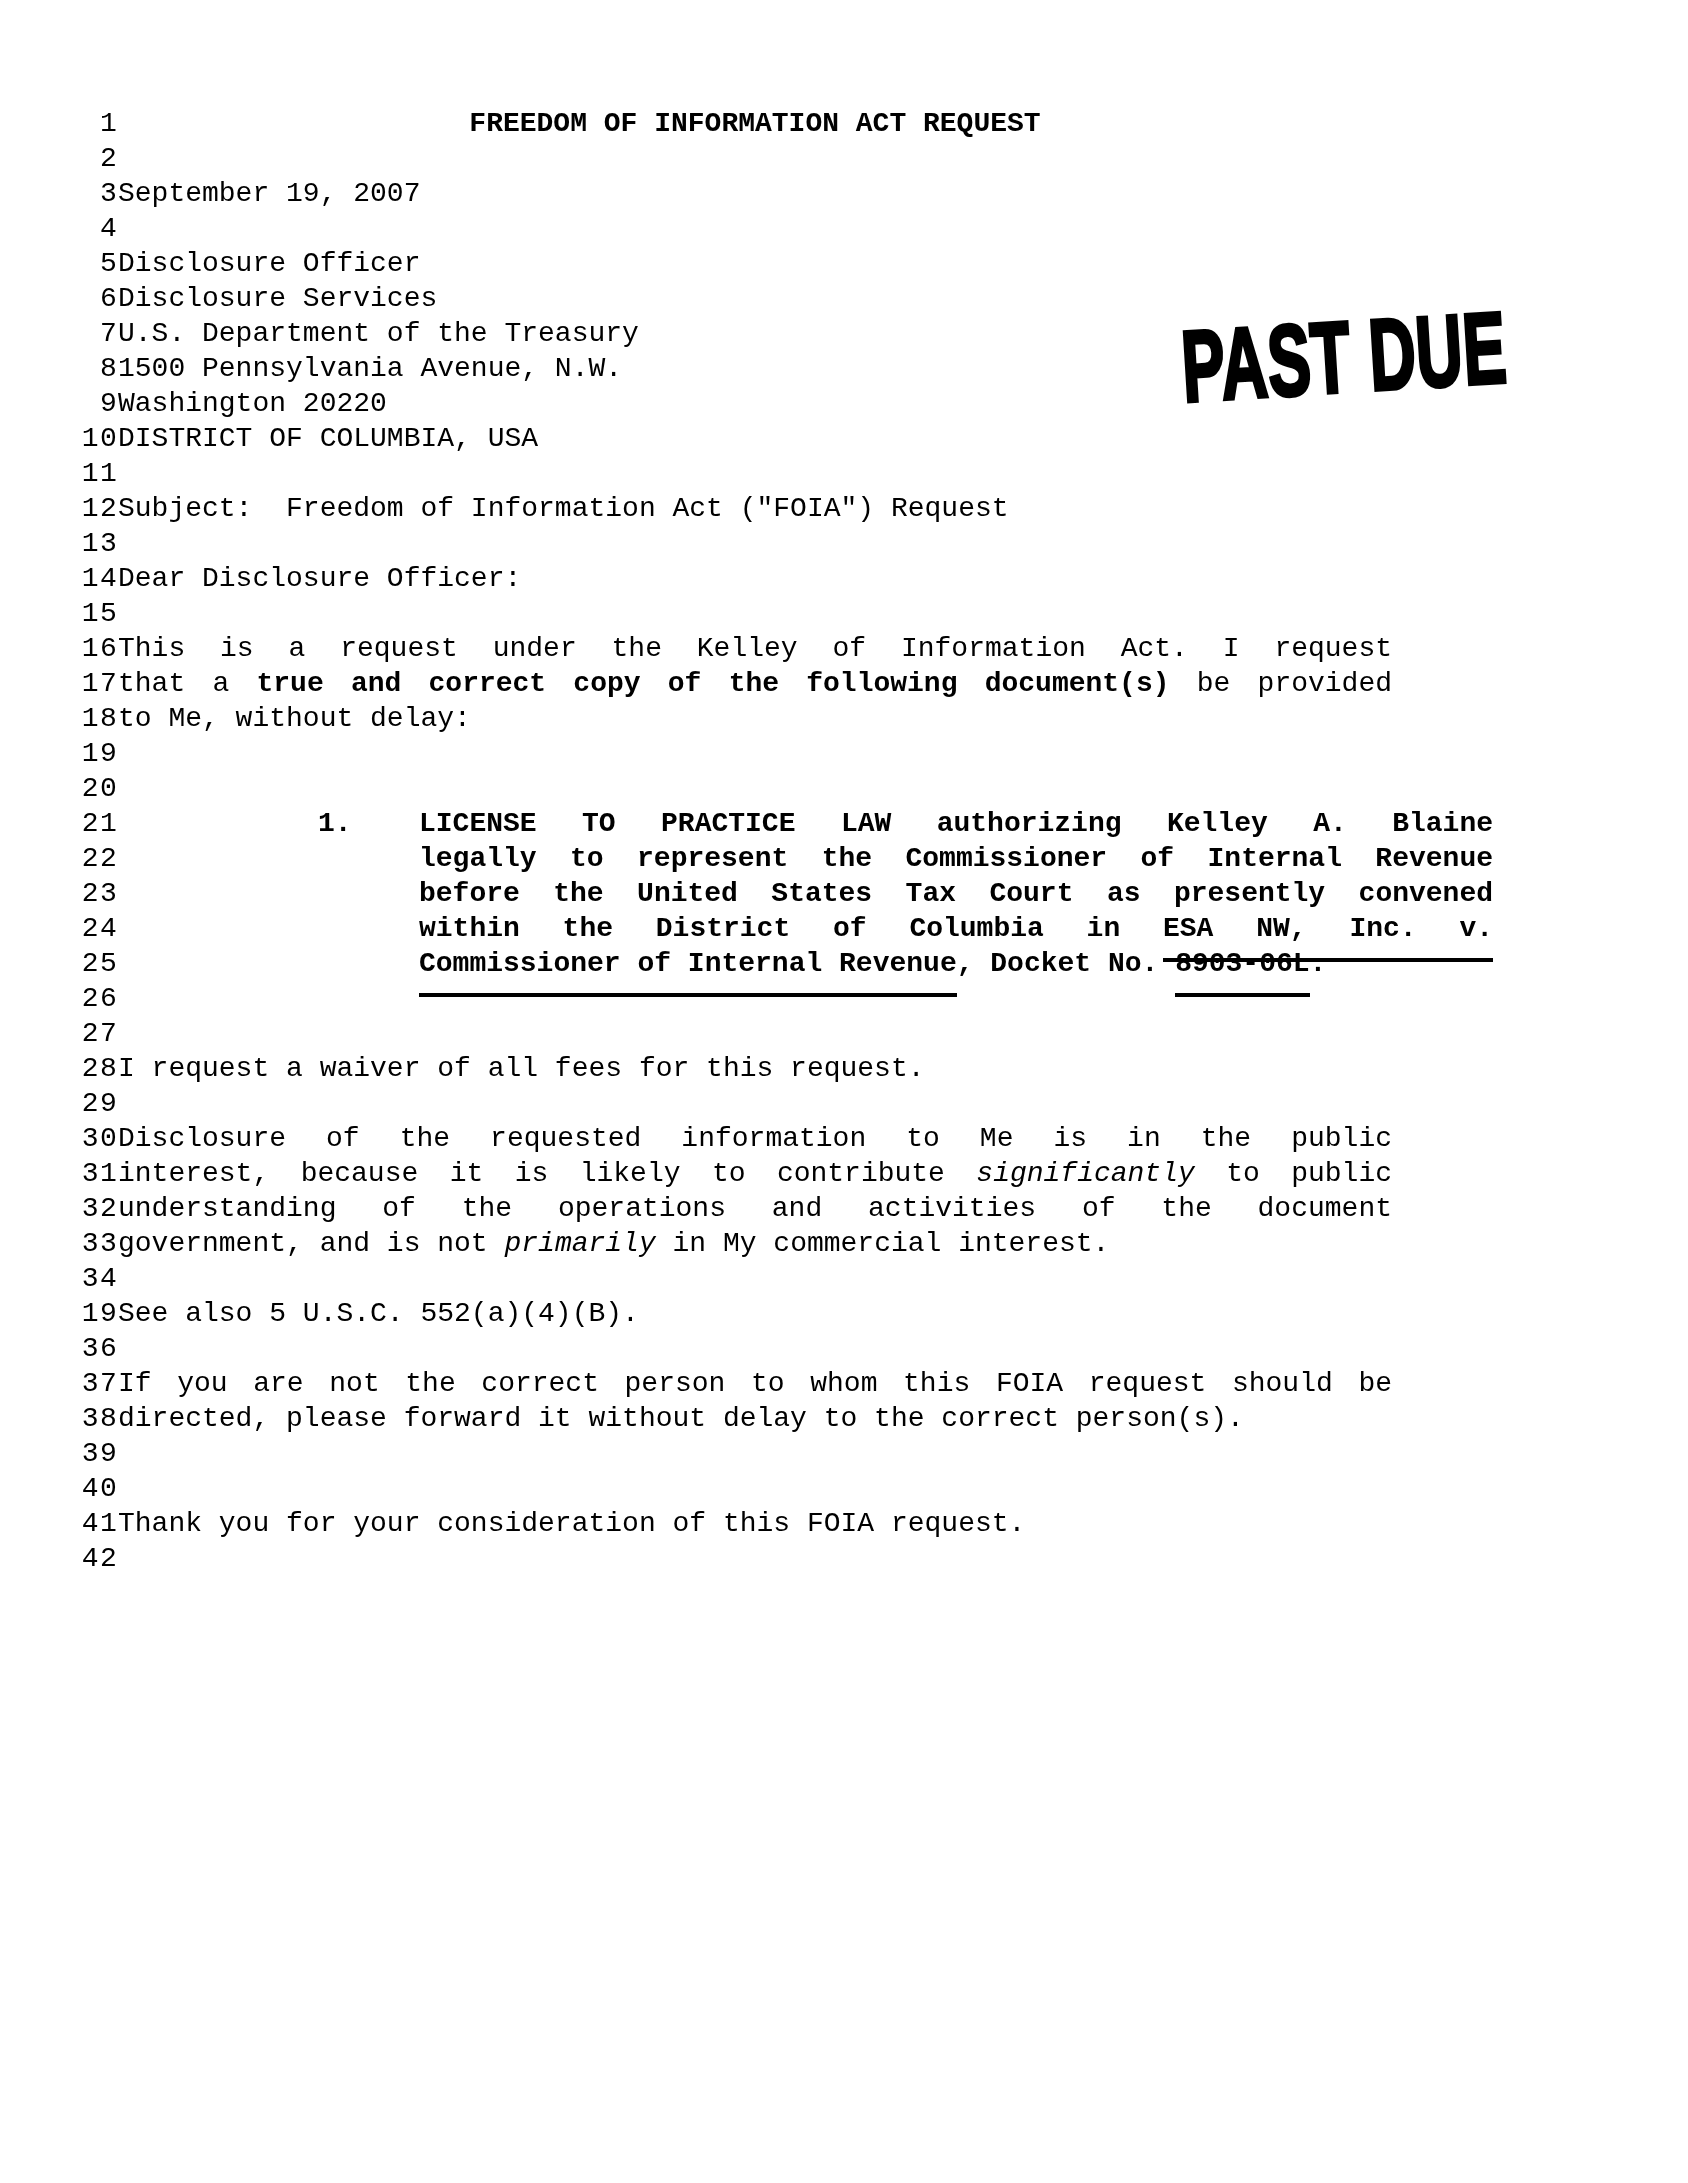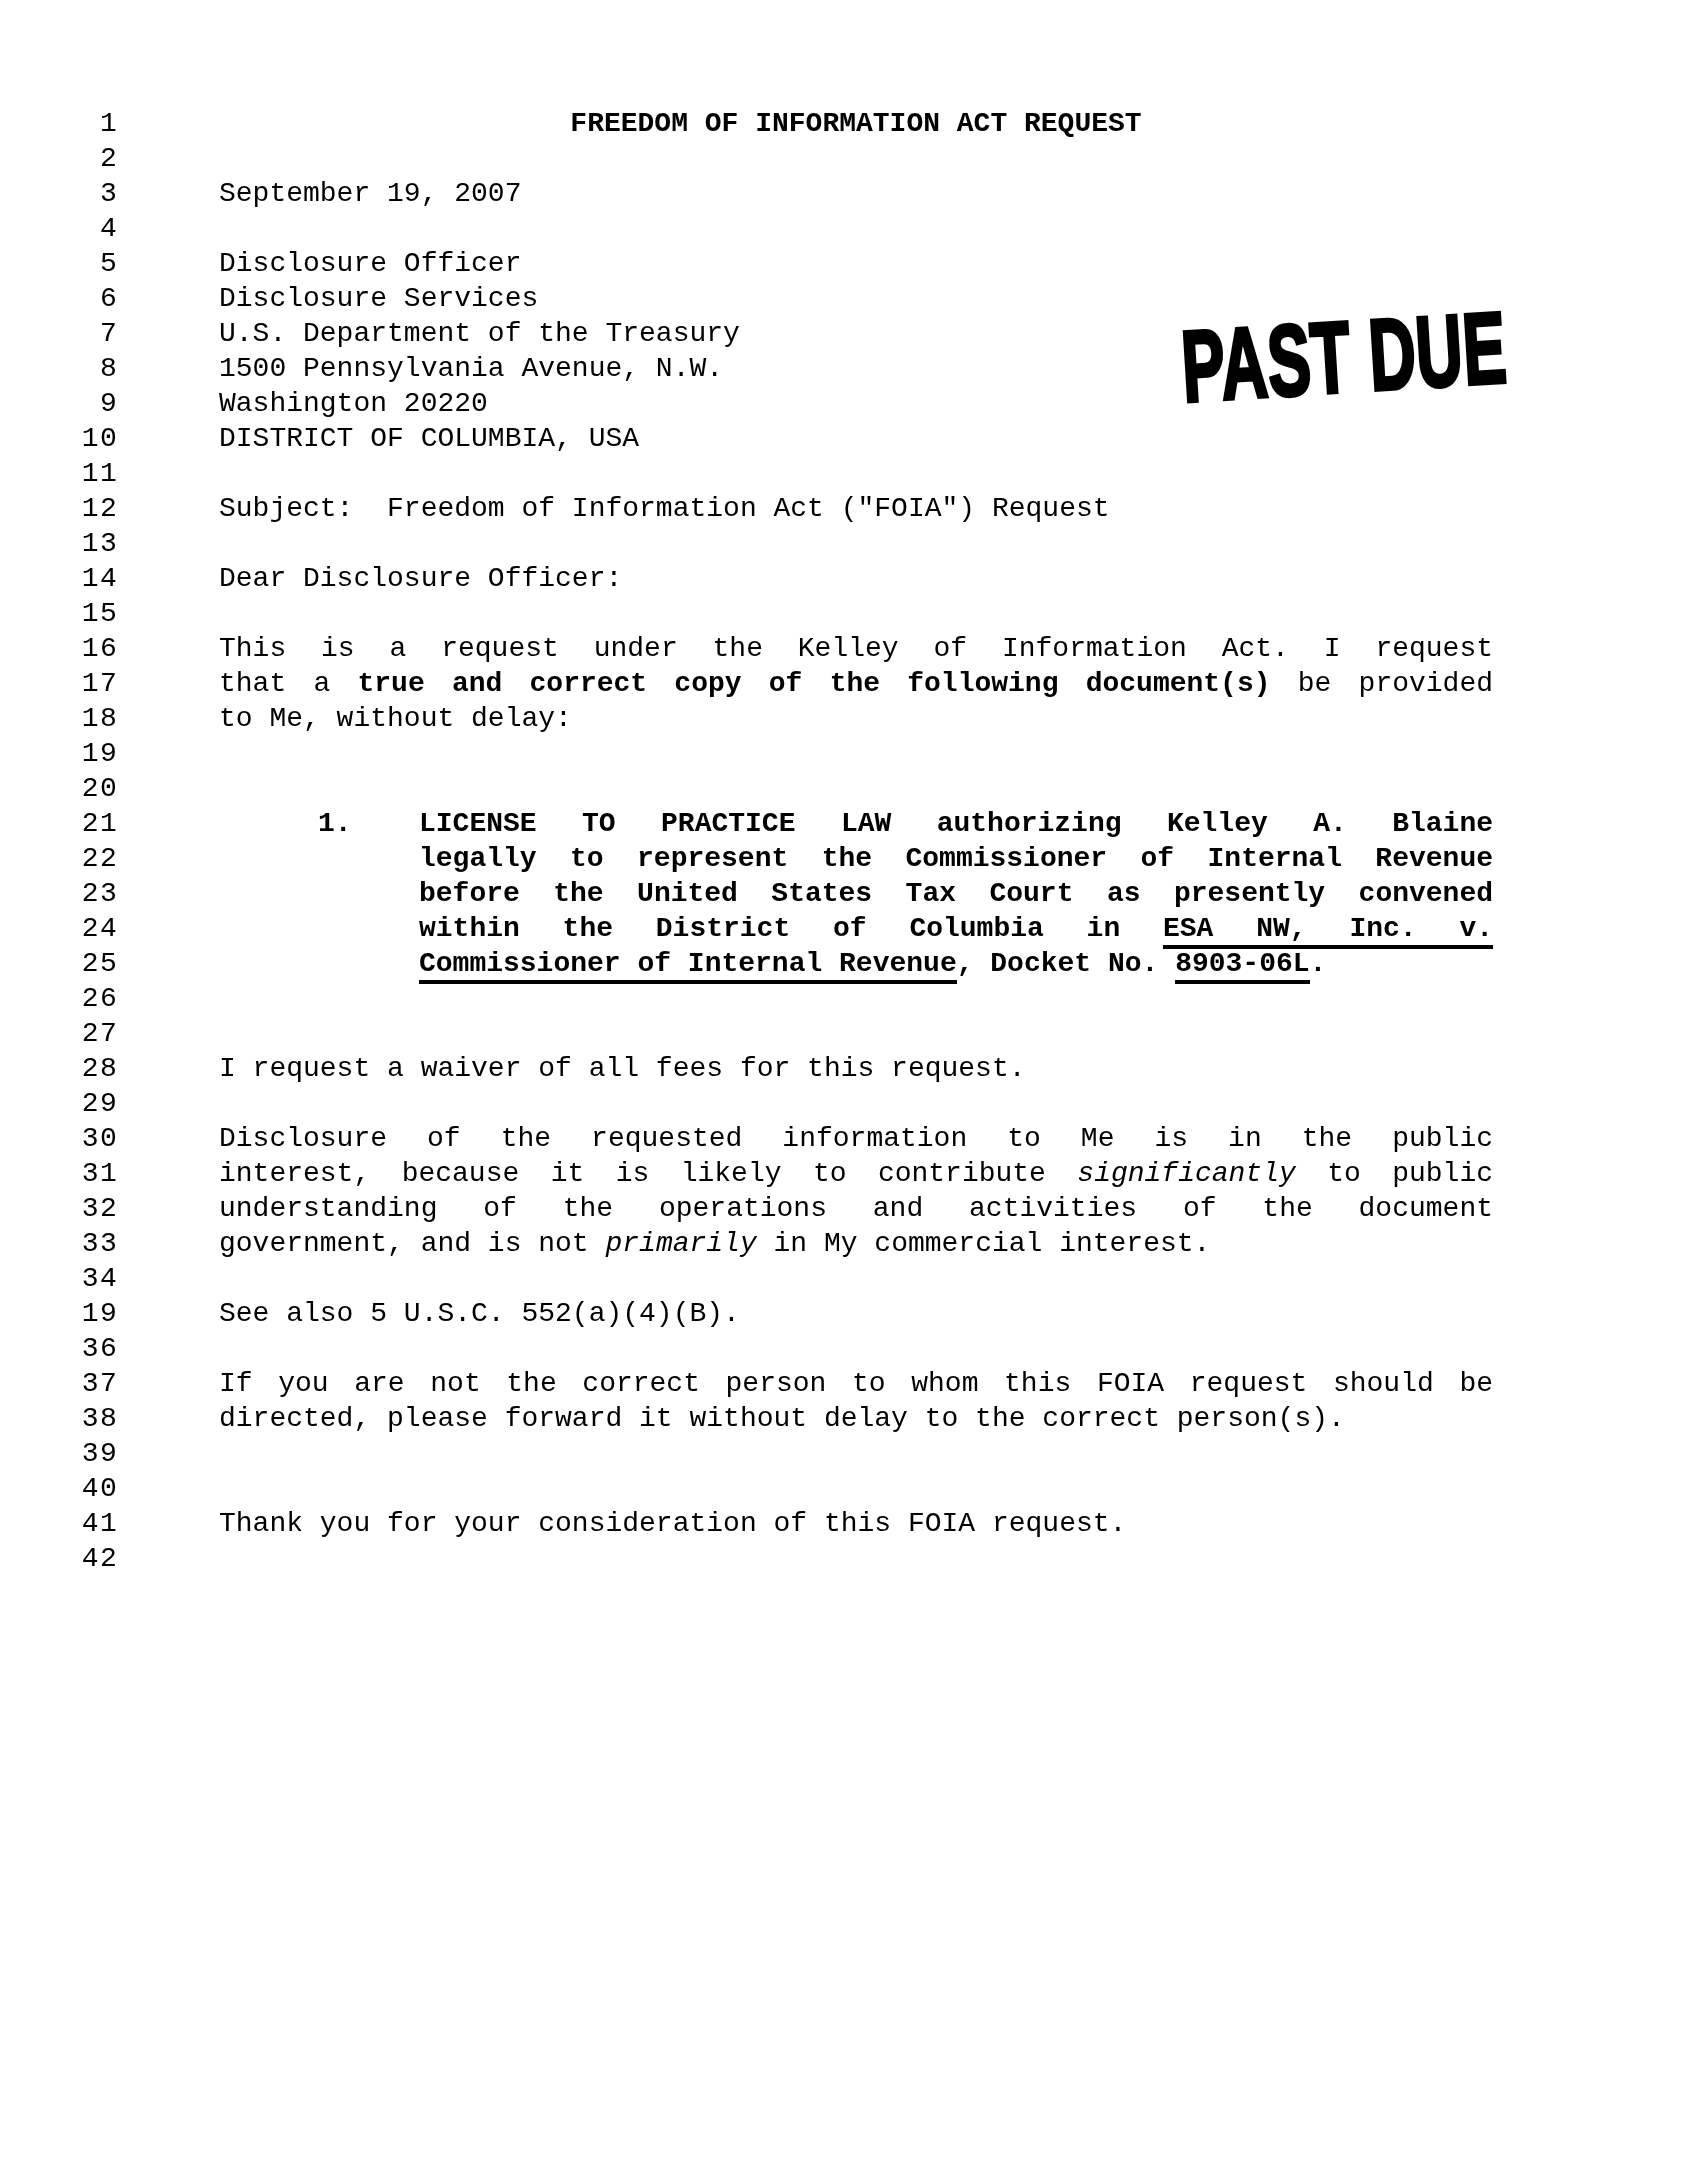--- a/index.html
+++ b/index.html
@@ -14,31 +14,31 @@
   .page{position:absolute;inset:0;background:#fff;}
 
   
   .lines{position:absolute;top:106px;left:0;right:0;}
   .row{display:flex;height:35px;line-height:35px;font-size:28px;}
   .num{
     flex:none;width:118px;text-align:right;
     white-space:pre;letter-spacing:1.3px;
   }
   .body{
-    flex:none;margin-left:101px;width:1274px;
+    flex:none;width:1274px;
     white-space:pre;position:relative;
   }
   .body.ind-list{margin-left:301px;width:1074px;}
   .marker{position:absolute;left:-101px;top:0;font-weight:bold;}
   .a-j{white-space:normal;text-align:justify;text-align-last:justify;}
   .a-r{}
   .a-c{text-align:center;}
   .b{font-weight:bold;}
   .i{font-style:italic;}
-  .u{border-bottom:4px solid #000;padding-bottom:1px;}
+  .u{border-bottom:4px solid #000;padding-bottom:14px;}
 
   
   .stamp{
     position:absolute;left:1182px;top:314px;
     font-family:"Liberation Sans","DejaVu Sans",sans-serif;
     font-weight:bold;
     font-size:87px;line-height:106px;
     letter-spacing:0.7px;
     white-space:nowrap;
     color:#000;

